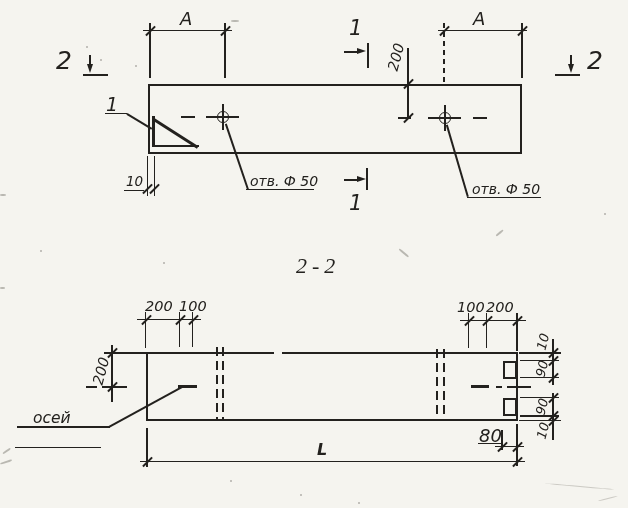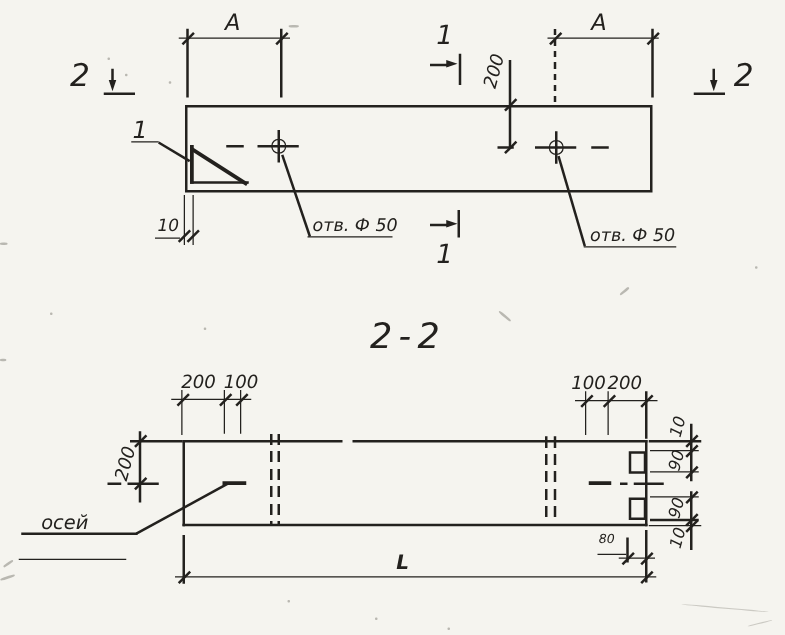--- a/index.html
+++ b/index.html
@@ -92,21 +92,21 @@
   <div class="t" style="left:56px;top:48px;font-size:25px;">2</div>
   <div class="ln" style="left:89.2px;top:55px;width:1.6px;height:13px;"></div>
   <div class="arrow-d" style="left:86.5px;top:64px;"></div>
   <div class="ln" style="left:83px;top:73.5px;width:25px;height:2px;"></div>
 
   <div class="ln" style="left:570.2px;top:55px;width:1.6px;height:13px;"></div>
   <div class="arrow-d" style="left:567.5px;top:64px;"></div>
   <div class="ln" style="left:555px;top:73.5px;width:25px;height:2px;"></div>
   <div class="t" style="left:587px;top:48px;font-size:25px;">2</div>
 
-  <div class="t" style="left:296px;top:255px;font-size:28px;letter-spacing:5px;">2-2</div>
+  <div class="t" style="left:296px;top:255px;font-size:22px;letter-spacing:5px;font-family:Liberation Serif, serif;">2-2</div>
 
   <div class="ln" style="left:146px;top:351.8px;width:128px;height:2.4px;"></div>
   <div class="ln" style="left:282px;top:351.8px;width:236px;height:2.4px;"></div>
   <div class="ln" style="left:146px;top:419px;width:372px;height:2.4px;"></div>
   <div class="ln" style="left:146px;top:351.8px;width:2.4px;height:69.6px;"></div>
   <div class="ln" style="left:515.6px;top:351.8px;width:2.4px;height:69.6px;"></div>
 
   <div class="dashv" style="left:215.8px;top:347px;width:1.8px;height:73px;"></div>
   <div class="dashv" style="left:222.4px;top:347px;width:1.8px;height:73px;"></div>
   <div class="dashv" style="left:436.2px;top:349px;width:1.8px;height:71px;"></div>
@@ -161,21 +161,21 @@
   <div class="tick" style="left:546.5px;top:359.5px;"></div>
   <div class="tick" style="left:546.5px;top:377px;"></div>
   <div class="tick" style="left:546.5px;top:397px;"></div>
   <div class="tick" style="left:546.5px;top:415px;"></div>
   <div class="tick" style="left:546.5px;top:419.8px;"></div>
   <div class="t rot" style="left:536px;top:334px;width:14px;height:15px;font-size:13px;">10</div>
   <div class="t rot" style="left:535px;top:361px;width:14px;height:15px;font-size:13px;">90</div>
   <div class="t rot" style="left:535px;top:399px;width:14px;height:15px;font-size:13px;">90</div>
   <div class="t rot" style="left:536px;top:423px;width:14px;height:15px;font-size:13px;">10</div>
 
-  <div class="t" style="left:479px;top:427px;font-size:10px;">80</div>
+  <div class="t" style="left:479px;top:427px;font-size:18px;">80</div>
   <div class="ln" style="left:478px;top:442.5px;width:23px;height:1.4px;"></div>
   <div class="ln" style="left:501.4px;top:430px;width:1.3px;height:20px;"></div>
   <div class="ln" style="left:516.4px;top:424px;width:1.3px;height:42px;"></div>
   <div class="ln" style="left:495px;top:445.8px;width:29px;height:1.3px;"></div>
   <div class="tick" style="left:495.5px;top:445.5px;"></div>
   <div class="tick" style="left:510.5px;top:445.5px;"></div>
 
   <div class="ln" style="left:140px;top:460.8px;width:385px;height:1.4px;"></div>
   <div class="ln" style="left:146.4px;top:428px;width:1.3px;height:39px;"></div>
   <div class="tick" style="left:140.5px;top:460.5px;"></div>

